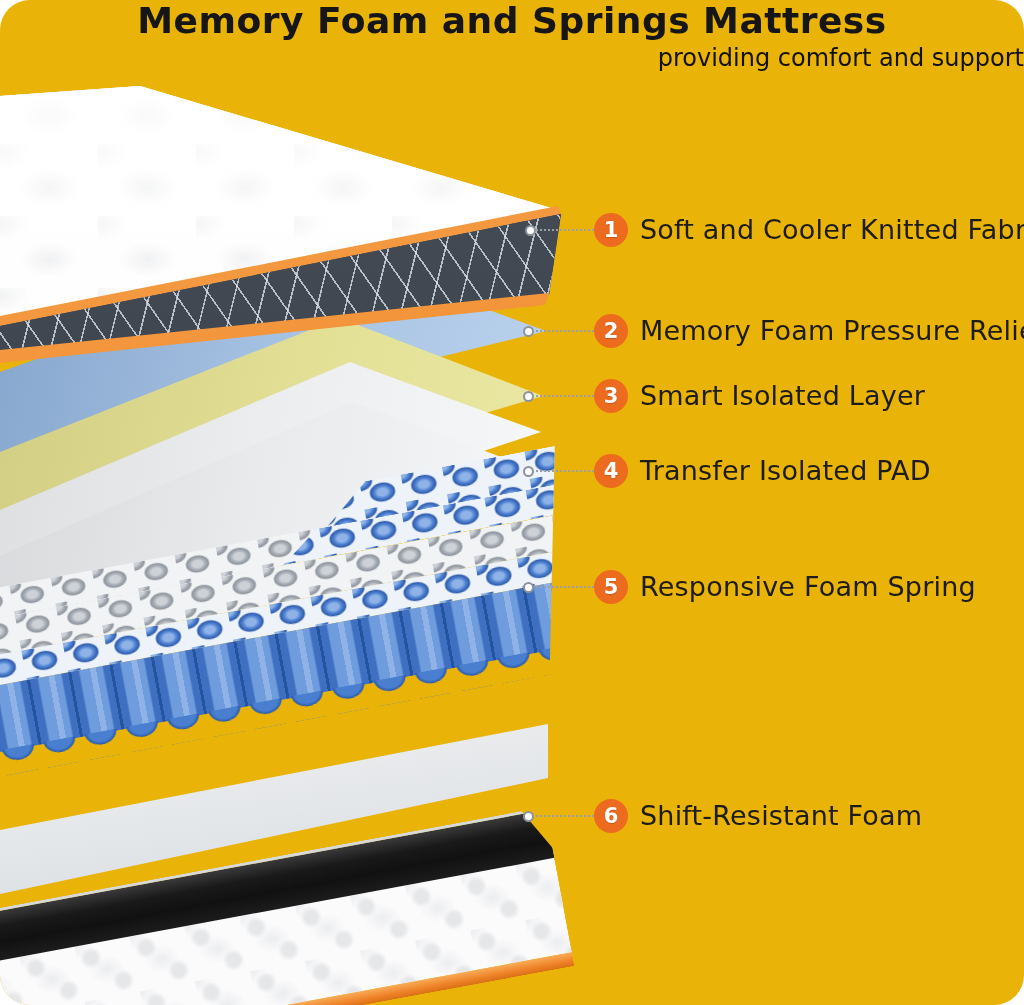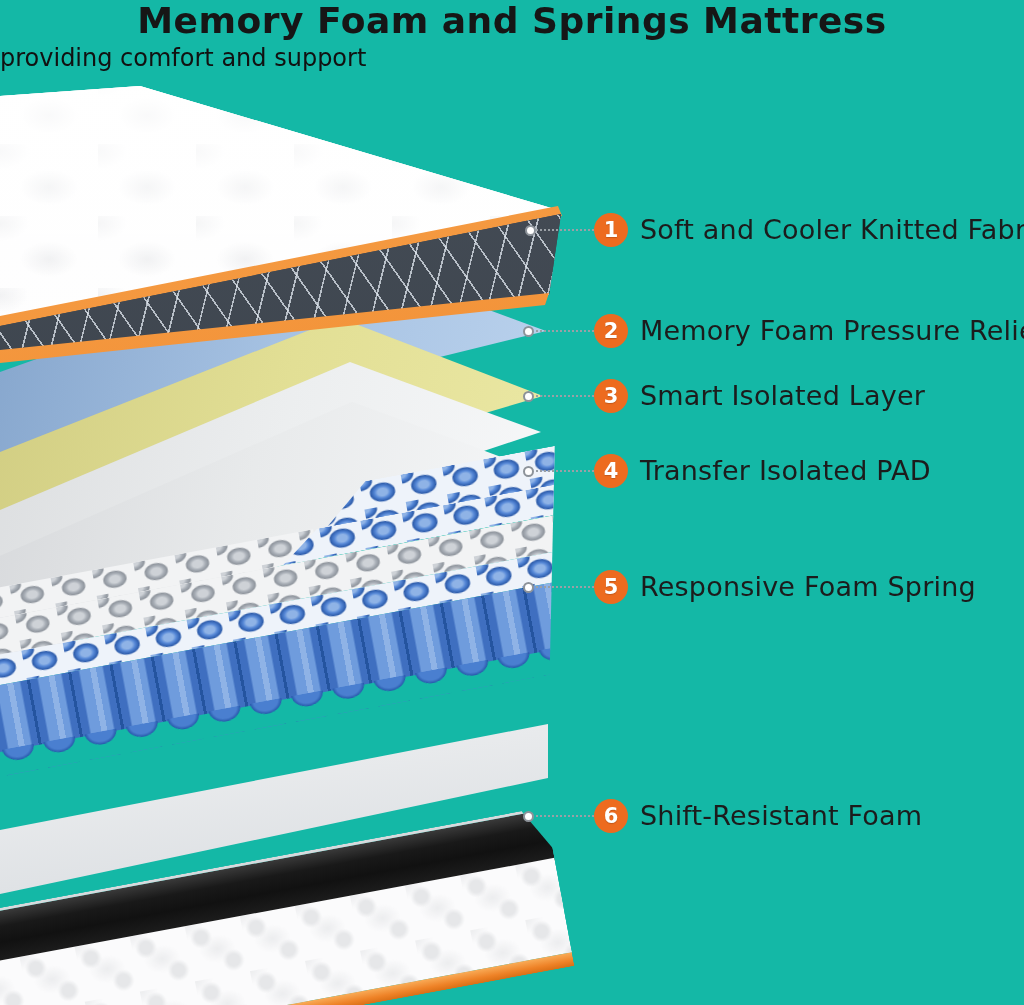--- a/index.html
+++ b/index.html
@@ -1,27 +1,28 @@
 <!DOCTYPE html>
 <html><head>
 <meta charset="utf-8">
 <style>
   html,body{margin:0;padding:0;background:#fff;}
   .stage{
     position:relative;width:1024px;height:1005px;margin:0 auto;
-    background:#14b8a6;overflow:hidden;
+    background:#eab308;overflow:hidden;
     font-family:"DejaVu Sans","Liberation Sans",sans-serif;
+    border-radius:30px;
   }
   
   .title{
     position:absolute;left:0;top:0;width:100%;text-align:center;
     font-size:36px;font-weight:bold;color:#161616;letter-spacing:.5px;line-height:42px;
   }
   .subtitle{
-    position:absolute;left:0;top:43px;width:100%;text-align:left;
+    position:absolute;left:0;top:43px;width:100%;text-align:right;
     font-size:24px;font-weight:400;color:#111;line-height:30px;
   }
 
   
   .piece{position:absolute;left:0;top:0;width:1024px;height:1005px;}
 
   
   .sheet-blue{
     clip-path:polygon(546px 331px,335px 253px,0 372px,0 465px);
     background:linear-gradient(103deg,#7fa0c8 0%,#a5c1e2 28%,#bdd4ee 55%,#cfe1f3 78%,#c3d8ee 100%);

